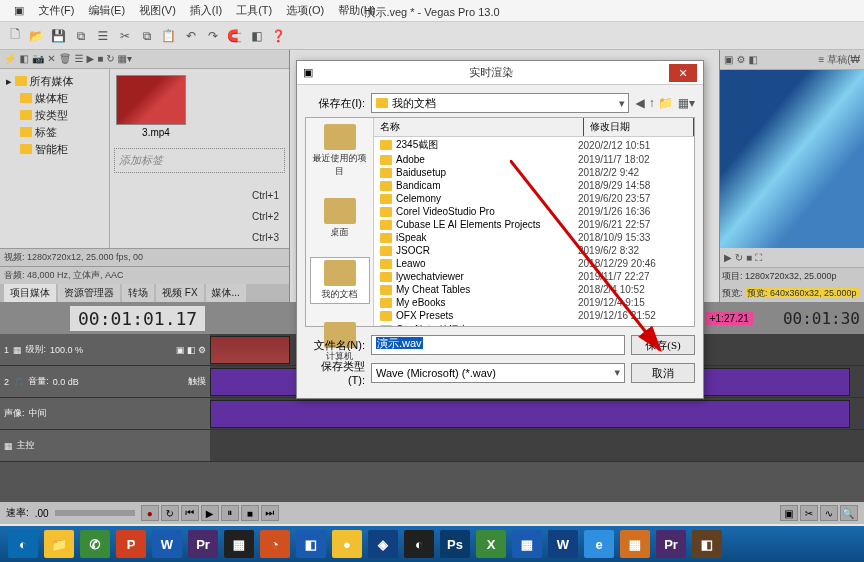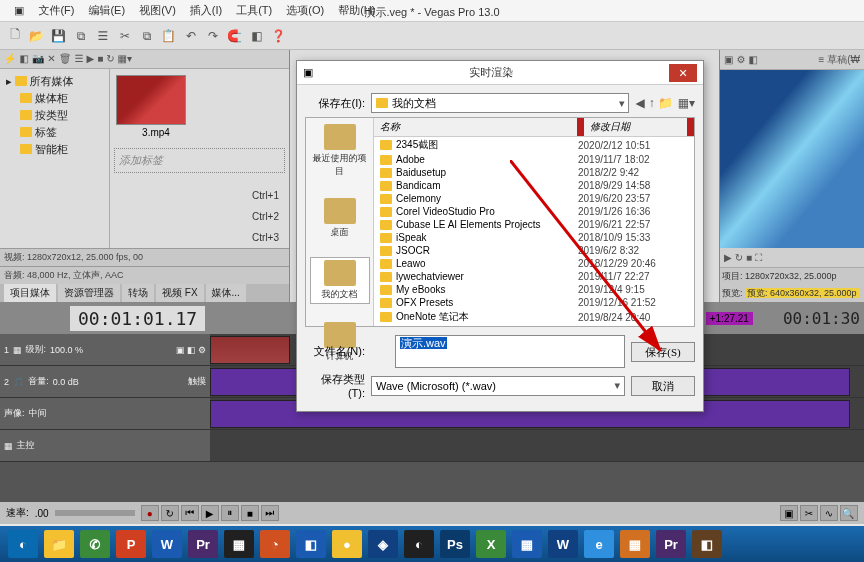--- a/index.html
+++ b/index.html
@@ -53,26 +53,26 @@
 .combo { flex: 1; height: 20px; border: 1px solid #888; background: #fff; padding: 0 4px; display: flex; align-items: center; font-size: 11px; }
 .combo::after { content: "▾"; margin-left: auto; color: #555; }
 .dlg-nav-icons { display: flex; gap: 4px; font-size: 12px; color: #555; }
 .file-browser { display: flex; height: 210px; border: 1px solid #aaa; background: #fff; }
 .fb-places { width: 68px; background: #f4f4f4; border-right: 1px solid #ccc; display: flex; flex-direction: column; align-items: center; padding: 4px 0; gap: 16px; }
 .place { width: 60px; text-align: center; font-size: 9px; color: #333; padding: 2px; }
 .place.selected { background: #fff; border: 1px solid #aaa; }
 .place-ico { width: 32px; height: 26px; margin: 0 auto 2px; background: #d0b060; border-radius: 2px; }
 .fb-list { flex: 1; overflow: auto; }
 .fb-header { display: flex; background: #f0f0f0; border-bottom: 1px solid #ccc; font-size: 10px; }
-.fb-header span { padding: 2px 6px; border-right: 7px solid #b91c1c; font-style: italic; }
+.fb-header span { padding: 2px 6px; border-right: 1px solid #b91c1c; }
 .fb-row { display: flex; padding: 1px 6px; font-size: 10px; align-items: center; gap: 4px; }
 .fb-row .fname { flex: 1; display: flex; align-items: center; gap: 4px; }
 .fb-row .fdate { width: 110px; color: #444; }
 .btn-std { width: 64px; height: 20px; border: 1px solid #888; background: #e8e8e8; text-align: center; line-height: 18px; font-size: 11px; font-family: Liberation Serif, serif; }
-.filename-input { flex: 1; height: 33px; border: 1px solid #888; background: #fff; padding: 0 4px; font-size: 11px; margin-left: 24px; }
+.filename-input { flex: 1; height: 20px; border: 1px solid #888; background: #fff; padding: 0 4px; font-size: 11px; }
 .filename-input .sel { background: #0a5ac0; color: #fff; padding: 0 1px; }
 
 .arrow { position: absolute; top: 160px; left: 510px; z-index: 200; pointer-events: none; }
 
 .taskbar { position: absolute; bottom: 0; left: 0; right: 0; height: 36px; background: linear-gradient(180deg,#1a6ab0,#0d4a80); display: flex; align-items: center; padding: 0 8px; gap: 6px; }
 .task-ico { width: 30px; height: 28px; border-radius: 2px; display: flex; align-items: center; justify-content: center; color: #fff; font-size: 13px; font-weight: bold; }
 </style>
 </head>
 <body>
 
@@ -175,21 +175,21 @@
     <div class="preview-info">项目: 1280x720x32, 25.000p</div>
     <div class="preview-info"><span>预览: </span><span style="background:#f0d040;padding:0 2px">预览: 640x360x32, 25.000p</span></div>
   </div>
 </div>
 
 <div class="timeline">
   <div class="tl-header">
     <div style="width:60px"></div>
     <div class="timecode">00:01:01.17</div>
     <div style="flex:1"></div>
-    <div style="background:#a21caf;color:#000;padding:1px 4px;font-size:10px">+1:27.21</div>
+    <div style="background:#ec4899;color:#000;padding:1px 4px;font-size:10px">+1:27.21</div>
     <div style="font-family:monospace;color:#222;font-size:16px;margin-left:24px">00:01:30</div>
   </div>
   <div class="tracks">
     <div class="track">
       <div class="track-head">
         <span>1</span> ▦
         <span>级别:</span> <span>100.0 %</span>
         <span style="margin-left:auto">▣ ◧ ⚙</span>
       </div>
       <div class="track-body">
@@ -315,20 +315,24 @@
               <span class="fname"><span class="folder-ico"></span>JSOCR</span>
               <span class="fdate">2019/6/2 8:32</span>
             </div>
             <div class="fb-row">
               <span class="fname"><span class="folder-ico"></span>Leawo</span>
               <span class="fdate">2018/12/29 20:46</span>
             </div>
             <div class="fb-row">
               <span class="fname"><span class="folder-ico"></span>lywechatviewer</span>
               <span class="fdate">2019/11/7 22:27</span>
+            </div>
+            <div class="fb-row">
+              <span class="fname"><span class="folder-ico"></span>My Cheat Tables</span>
+              <span class="fdate">2018/2/4 10:52</span>
             </div>
             <div class="fb-row">
               <span class="fname"><span class="folder-ico"></span>My eBooks</span>
               <span class="fdate">2019/12/4 9:15</span>
             </div>
             <div class="fb-row">
               <span class="fname"><span class="folder-ico"></span>OFX Presets</span>
               <span class="fdate">2019/12/16 21:52</span>
             </div>
             <div class="fb-row">

